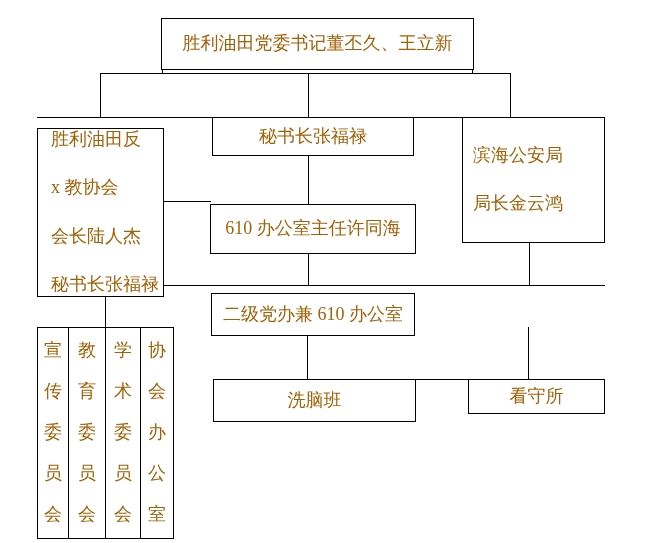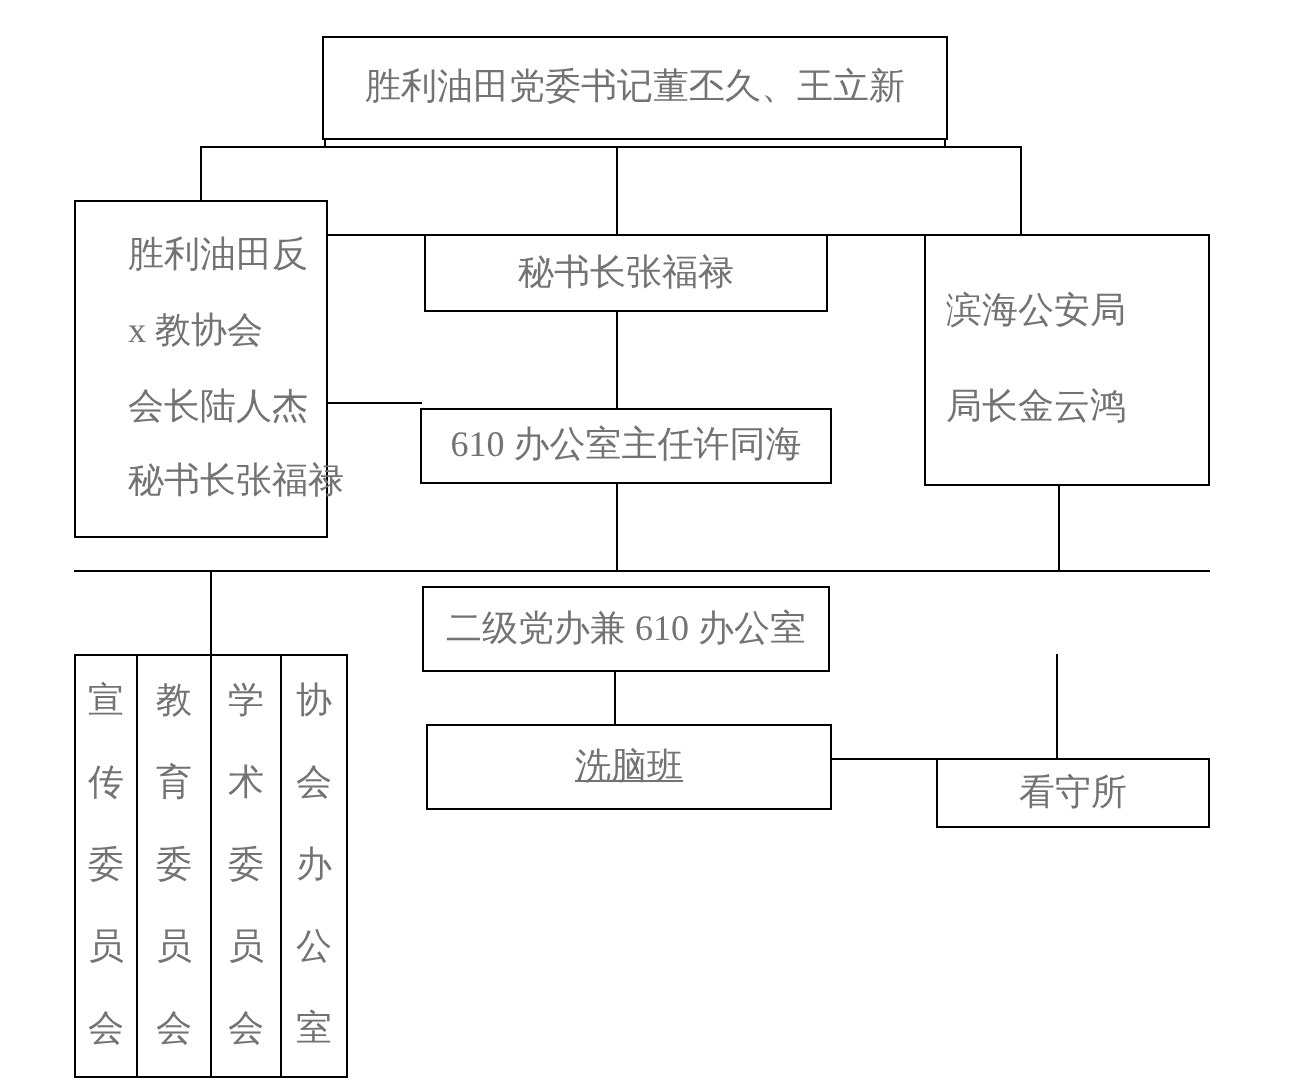--- a/index.html
+++ b/index.html
@@ -2,21 +2,21 @@
 <html><head>
 <meta charset="utf-8">
 <style>
   html,body{margin:0;padding:0;background:#ffffff;}
   #canvas{
     position:relative;width:650px;height:543px;background:#ffffff;overflow:hidden;
     font-family:"Liberation Serif","DejaVu Serif",serif;color:#000000;
   }
   .box{
     position:absolute;box-sizing:border-box;border:1px solid #000000;background:#ffffff;
-    font-size:18px;line-height:1.2;color:#737373;
+    font-size:18px;line-height:1.2;color:#a16207;
   }
   .box.center{display:flex;align-items:center;justify-content:center;text-align:center;}
   .box.multiline{display:flex;flex-direction:column;justify-content:space-evenly;}
   .box.multiline .tline{white-space:nowrap;}
   .line{position:absolute;background:#000000;}
   
   #committees{display:flex;flex-direction:row;align-items:stretch;padding:0;}
   .col{box-sizing:border-box;border-right:1px solid #000000;display:flex;flex-direction:column;align-items:center;padding-top:2px;}
   .col:last-child{border-right:none;}
   .vchar{height:41px;display:flex;align-items:center;justify-content:center;font-size:18px;}
@@ -40,46 +40,46 @@
   <div class="line" style="left:37px;top:285px;width:568px;height:1px;"></div>
   <div class="line" style="left:105px;top:285px;width:1px;height:43px;"></div>
   <div class="line" style="left:307px;top:327px;width:1px;height:53px;"></div>
   <div class="line" style="left:528px;top:327px;width:1px;height:53px;"></div>
   <div class="line" style="left:213px;top:379px;width:392px;height:1px;"></div>
 
   <div class="box center" style="left:161px;top:18px;width:313px;height:52px;">
     <span>胜利油田党委书记董丕久、王立新</span>
   </div>
 
-  <div class="box multiline" style="left:37px;top:100px;width:127px;height:169px;padding-left:26px;">
+  <div class="box multiline" style="left:37px;top:128px;width:127px;height:169px;padding-left:13px;justify-content:space-between;">
     <div class="tline">胜利油田反</div>
     <div class="tline">x 教协会</div>
     <div class="tline">会长陆人杰</div>
     <div class="tline">秘书长张福禄</div>
   </div>
 
   <div class="box center" style="left:212px;top:117px;width:202px;height:39px;">
     <span>秘书长张福禄</span>
   </div>
 
   <div class="box multiline" style="left:462px;top:117px;width:143px;height:126px;padding-left:10px;">
     <div class="tline">滨海公安局</div>
     <div class="tline">局长金云鸿</div>
   </div>
 
-  <div class="box center" style="left:210px;top:204px;width:206px;height:38px;">
+  <div class="box center" style="left:210px;top:204px;width:206px;height:50px;">
     <span>610 办公室主任许同海</span>
   </div>
 
   <div class="box center" style="left:211px;top:293px;width:204px;height:43px;">
     <span>二级党办兼 610 办公室</span>
   </div>
 
 
-  <div class="box center" style="left:213px;top:362px;width:203px;height:43px;text-decoration:underline;">
+  <div class="box center" style="left:213px;top:379px;width:203px;height:43px;">
     <span>洗脑班</span>
   </div>
 
   <div class="box center" style="left:468px;top:379px;width:137px;height:35px;">
     <span>看守所</span>
   </div>
 
   <div class="box" id="committees" style="left:37px;top:327px;width:137px;height:212px;">
     <div class="col" style="width:31px;">
       <div class="vtext">

